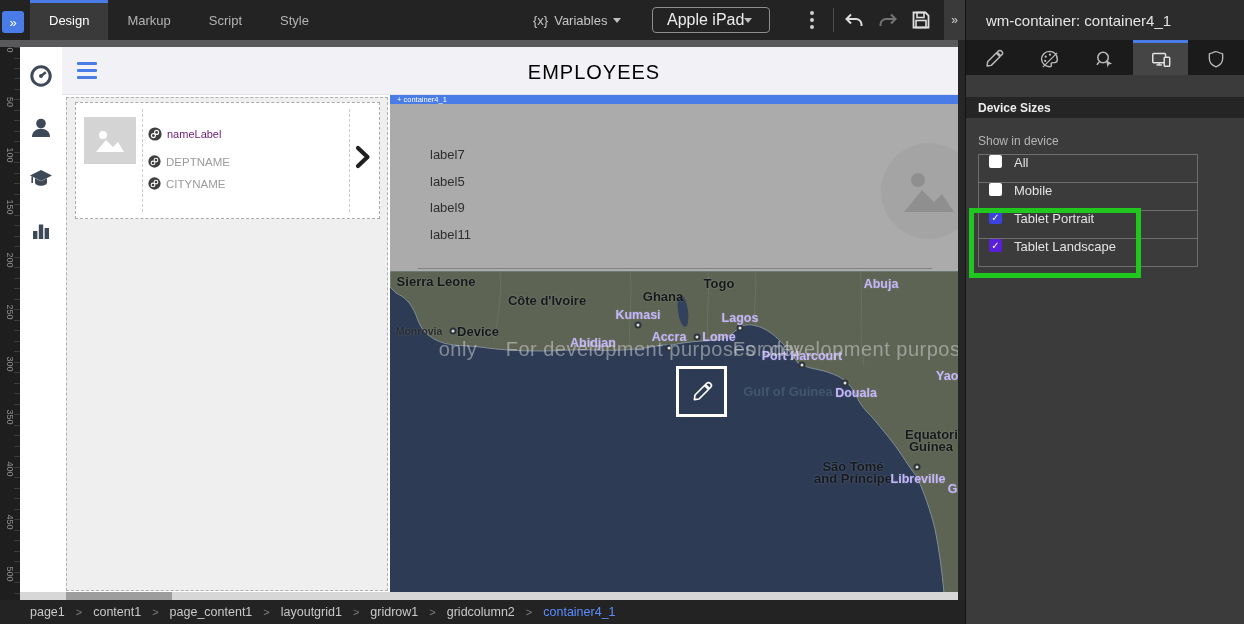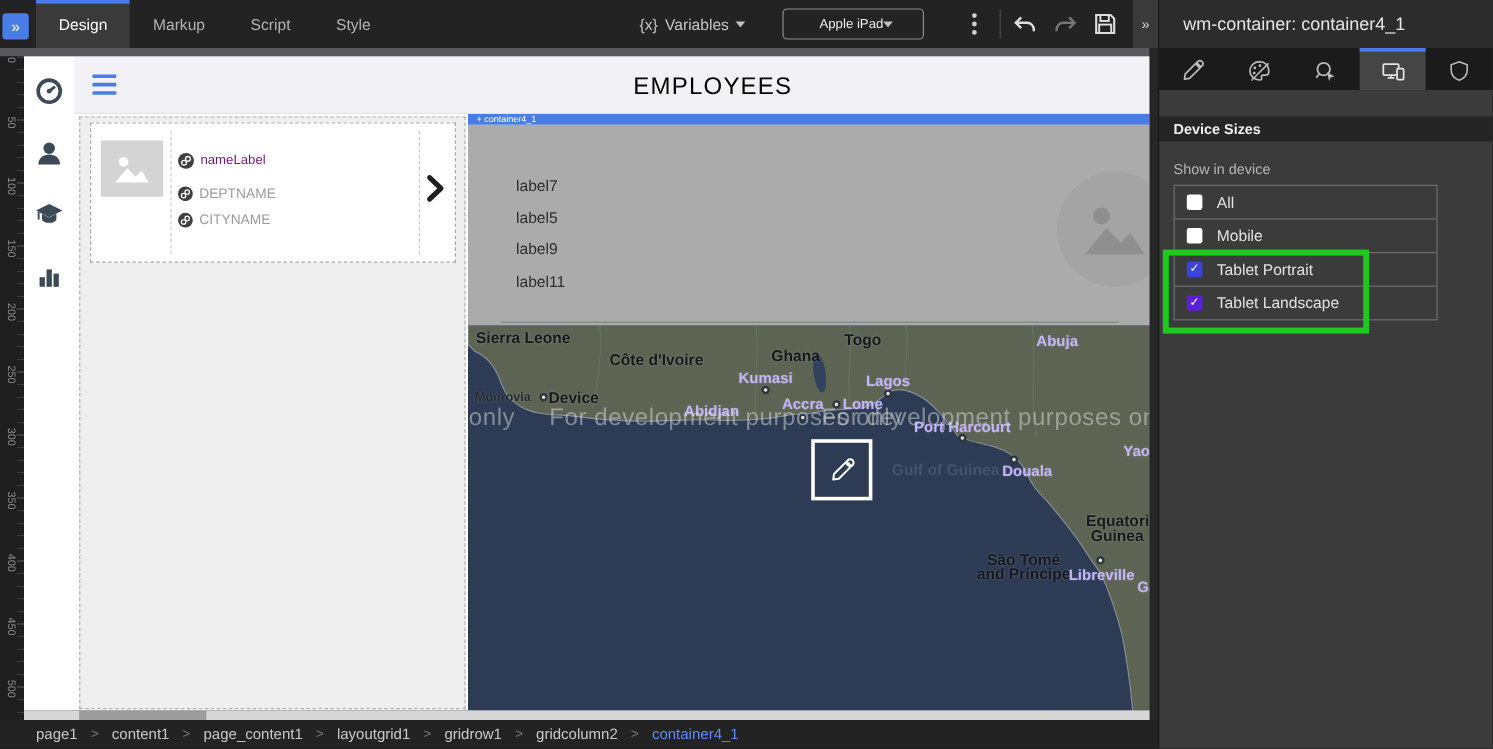--- a/index.html
+++ b/index.html
@@ -8,21 +8,21 @@
   
   .toolbar{position:absolute;left:0;top:0;width:965px;height:40px;background:#232323;}
   .collapse-btn{position:absolute;left:2px;top:11px;width:22px;height:22px;background:#4a7ce8;color:#fff;
        border-radius:3px;font-size:13px;display:flex;align-items:center;justify-content:center;cursor:pointer;}
   .tabs{position:absolute;left:30px;top:0;height:40px;display:flex;}
   .tab{padding:0 19px;line-height:36px;font-size:13px;color:#b3b3b3;border-top:3px solid transparent;box-sizing:border-box;height:40px;cursor:pointer;}
   .tab.active{background:#3a3a3a;color:#fff;border-top-color:#4a7ce8;}
   .variables{position:absolute;left:533px;top:0;height:40px;display:flex;align-items:center;color:#c6c6c6;font-size:13px;gap:6px;cursor:pointer;}
   .caret{width:0;height:0;border-left:4px solid transparent;border-right:4px solid transparent;border-top:5px solid #c0c0c0;display:inline-block;}
   .device-select{position:absolute;left:652px;top:7px;width:118px;height:26px;border:1px solid #8d8d8d;border-radius:4px;
-       color:#ececec;font-size:11px;display:flex;align-items:center;justify-content:center;padding:0 9px 0 14px;box-sizing:border-box;cursor:pointer;}
+       color:#ececec;font-size:16px;display:flex;align-items:center;justify-content:flex-start;padding:0 9px 0 14px;box-sizing:border-box;cursor:pointer;}
   .kebab{position:absolute;left:804px;top:8px;width:16px;height:24px;display:flex;flex-direction:column;align-items:center;justify-content:center;gap:3px;cursor:pointer;}
   .kebab i{width:4px;height:4px;border-radius:50%;background:#cfcfcf;}
   .tb-sep{position:absolute;left:833px;top:8px;width:1px;height:24px;background:#4c4c4c;}
   .tb-ico{position:absolute;top:8px;width:24px;height:24px;cursor:pointer;}
   .panel-toggle{position:absolute;left:944px;top:0;width:21px;height:40px;background:#3a3a3a;color:#d5d5d5;
        display:flex;align-items:center;justify-content:center;font-size:12px;cursor:pointer;}
   
   .hruler{position:absolute;left:0;top:40px;width:958px;height:7px;background:#59595b;}
   .vruler{position:absolute;left:0;top:47px;width:20px;height:553px;background:#1e1e1e;
        background-image:repeating-linear-gradient(to bottom, #3c3c3c 0 1px, transparent 1px 10.5px);background-position:14px 0;background-size:6px 100%;background-repeat:repeat-y;}
@@ -55,21 +55,21 @@
   .big-placeholder{position:absolute;left:491px;top:39px;width:96px;height:96px;border-radius:50%;background:#a4a4a4;
        display:flex;align-items:center;justify-content:center;}
   .gray-divider{position:absolute;left:28px;right:28px;top:164px;height:1px;background:#828282;}
   .map{position:absolute;left:-1px;top:175px;width:570px;height:322px;background:#2d3b54;overflow:hidden;cursor:grab;}
   .map svg.coast{position:absolute;left:0;top:0;}
   .mlabel{position:absolute;transform:translate(-50%,-50%);white-space:nowrap;}
   .country{font-size:13px;font-weight:bold;color:#15181c;text-shadow:0 0 2px rgba(255,255,255,.25);}
   .city{font-size:12.5px;font-weight:600;color:#c4b5fd;text-shadow:0 0 2px rgba(255,255,255,.22);}
   .city-small{font-size:10.5px;font-weight:600;color:#272b30;text-shadow:0 0 2px rgba(255,255,255,.22);}
   .water{font-size:13px;font-weight:600;color:#42566d;}
-  .wm{font-size:20px;color:rgba(220,220,220,.5);letter-spacing:.5px;}
+  .wm{font-size:20px;color:rgba(220,220,220,.5);letter-spacing:.5px;margin-left:48px;}
   .marker{position:absolute;width:7px;height:7px;border:2px solid #2e353b;background:#dfe3e6;border-radius:50%;transform:translate(-50%,-50%);box-sizing:border-box;}
   .map-edit-btn{position:absolute;left:286px;top:95px;width:51px;height:51px;border:3px solid #fff;box-sizing:border-box;
        display:flex;align-items:center;justify-content:center;cursor:pointer;}
   
   .right-strip{position:absolute;left:958px;top:40px;width:7px;height:560px;background:#262626;}
   .hscroll{position:absolute;left:20px;top:592px;width:938px;height:8px;background:#d7d7d7;}
   .hscroll .handle{position:absolute;left:46px;top:0;width:106px;height:8px;background:#9d9d9d;cursor:pointer;}
   
   .breadcrumb{position:absolute;left:0;top:600px;width:867px;height:24px;background:#232323;display:flex;align-items:center;
        padding-left:30px;box-sizing:border-box;font-size:12.5px;color:#c9c9c9;}
@@ -78,21 +78,21 @@
   .crumb-sep{color:#7f7f7f;margin:0 11px;font-size:11px;}
   
   .right-panel{position:absolute;left:965px;top:0;width:279px;height:624px;background:#3b3b3b;border-left:1px solid #141414;box-sizing:border-box;}
   .panel-title{height:40px;background:#2c2c2c;color:#e4e4e4;font-size:15px;display:flex;align-items:center;padding-left:20px;}
   .panel-tabs{display:flex;height:35px;background:#1b1b1b;}
   .ptab{flex:1;display:flex;align-items:center;justify-content:center;border-top:3px solid transparent;box-sizing:border-box;cursor:pointer;}
   .ptab.active{background:#454545;border-top-color:#4a7ce8;}
   .section-bar{margin-top:22px;height:21px;background:#252525;color:#ececec;font-size:12px;font-weight:bold;display:flex;align-items:center;padding-left:12px;}
   .group-label{margin:16px 0 6px 12px;color:#b5b5b5;font-size:12px;}
   .device-list{margin-left:12px;width:218px;border:1px solid #6e6e6e;box-sizing:content-box;}
-  .device-row{height:27px;display:flex;align-items:center;padding-left:10px;border-top:1px solid #6e6e6e;cursor:pointer;}
+  .device-row{height:27px;display:flex;padding-left:10px;border-top:1px solid #6e6e6e;cursor:pointer;}
   .device-row:first-child{border-top:none;}
   .cb{width:13px;height:13px;background:#fff;margin-right:12px;border-radius:2px;display:flex;align-items:center;justify-content:center;
       font-size:10px;color:#fff;line-height:1;}
   .row-label{color:#e2e2e2;font-size:13px;}
   .green-box{position:absolute;left:3px;top:208px;width:172px;height:70px;border:5px solid #1fc71f;box-sizing:border-box;pointer-events:none;}
 </style>
 </head>
 <body>
 
 <div id="app">

